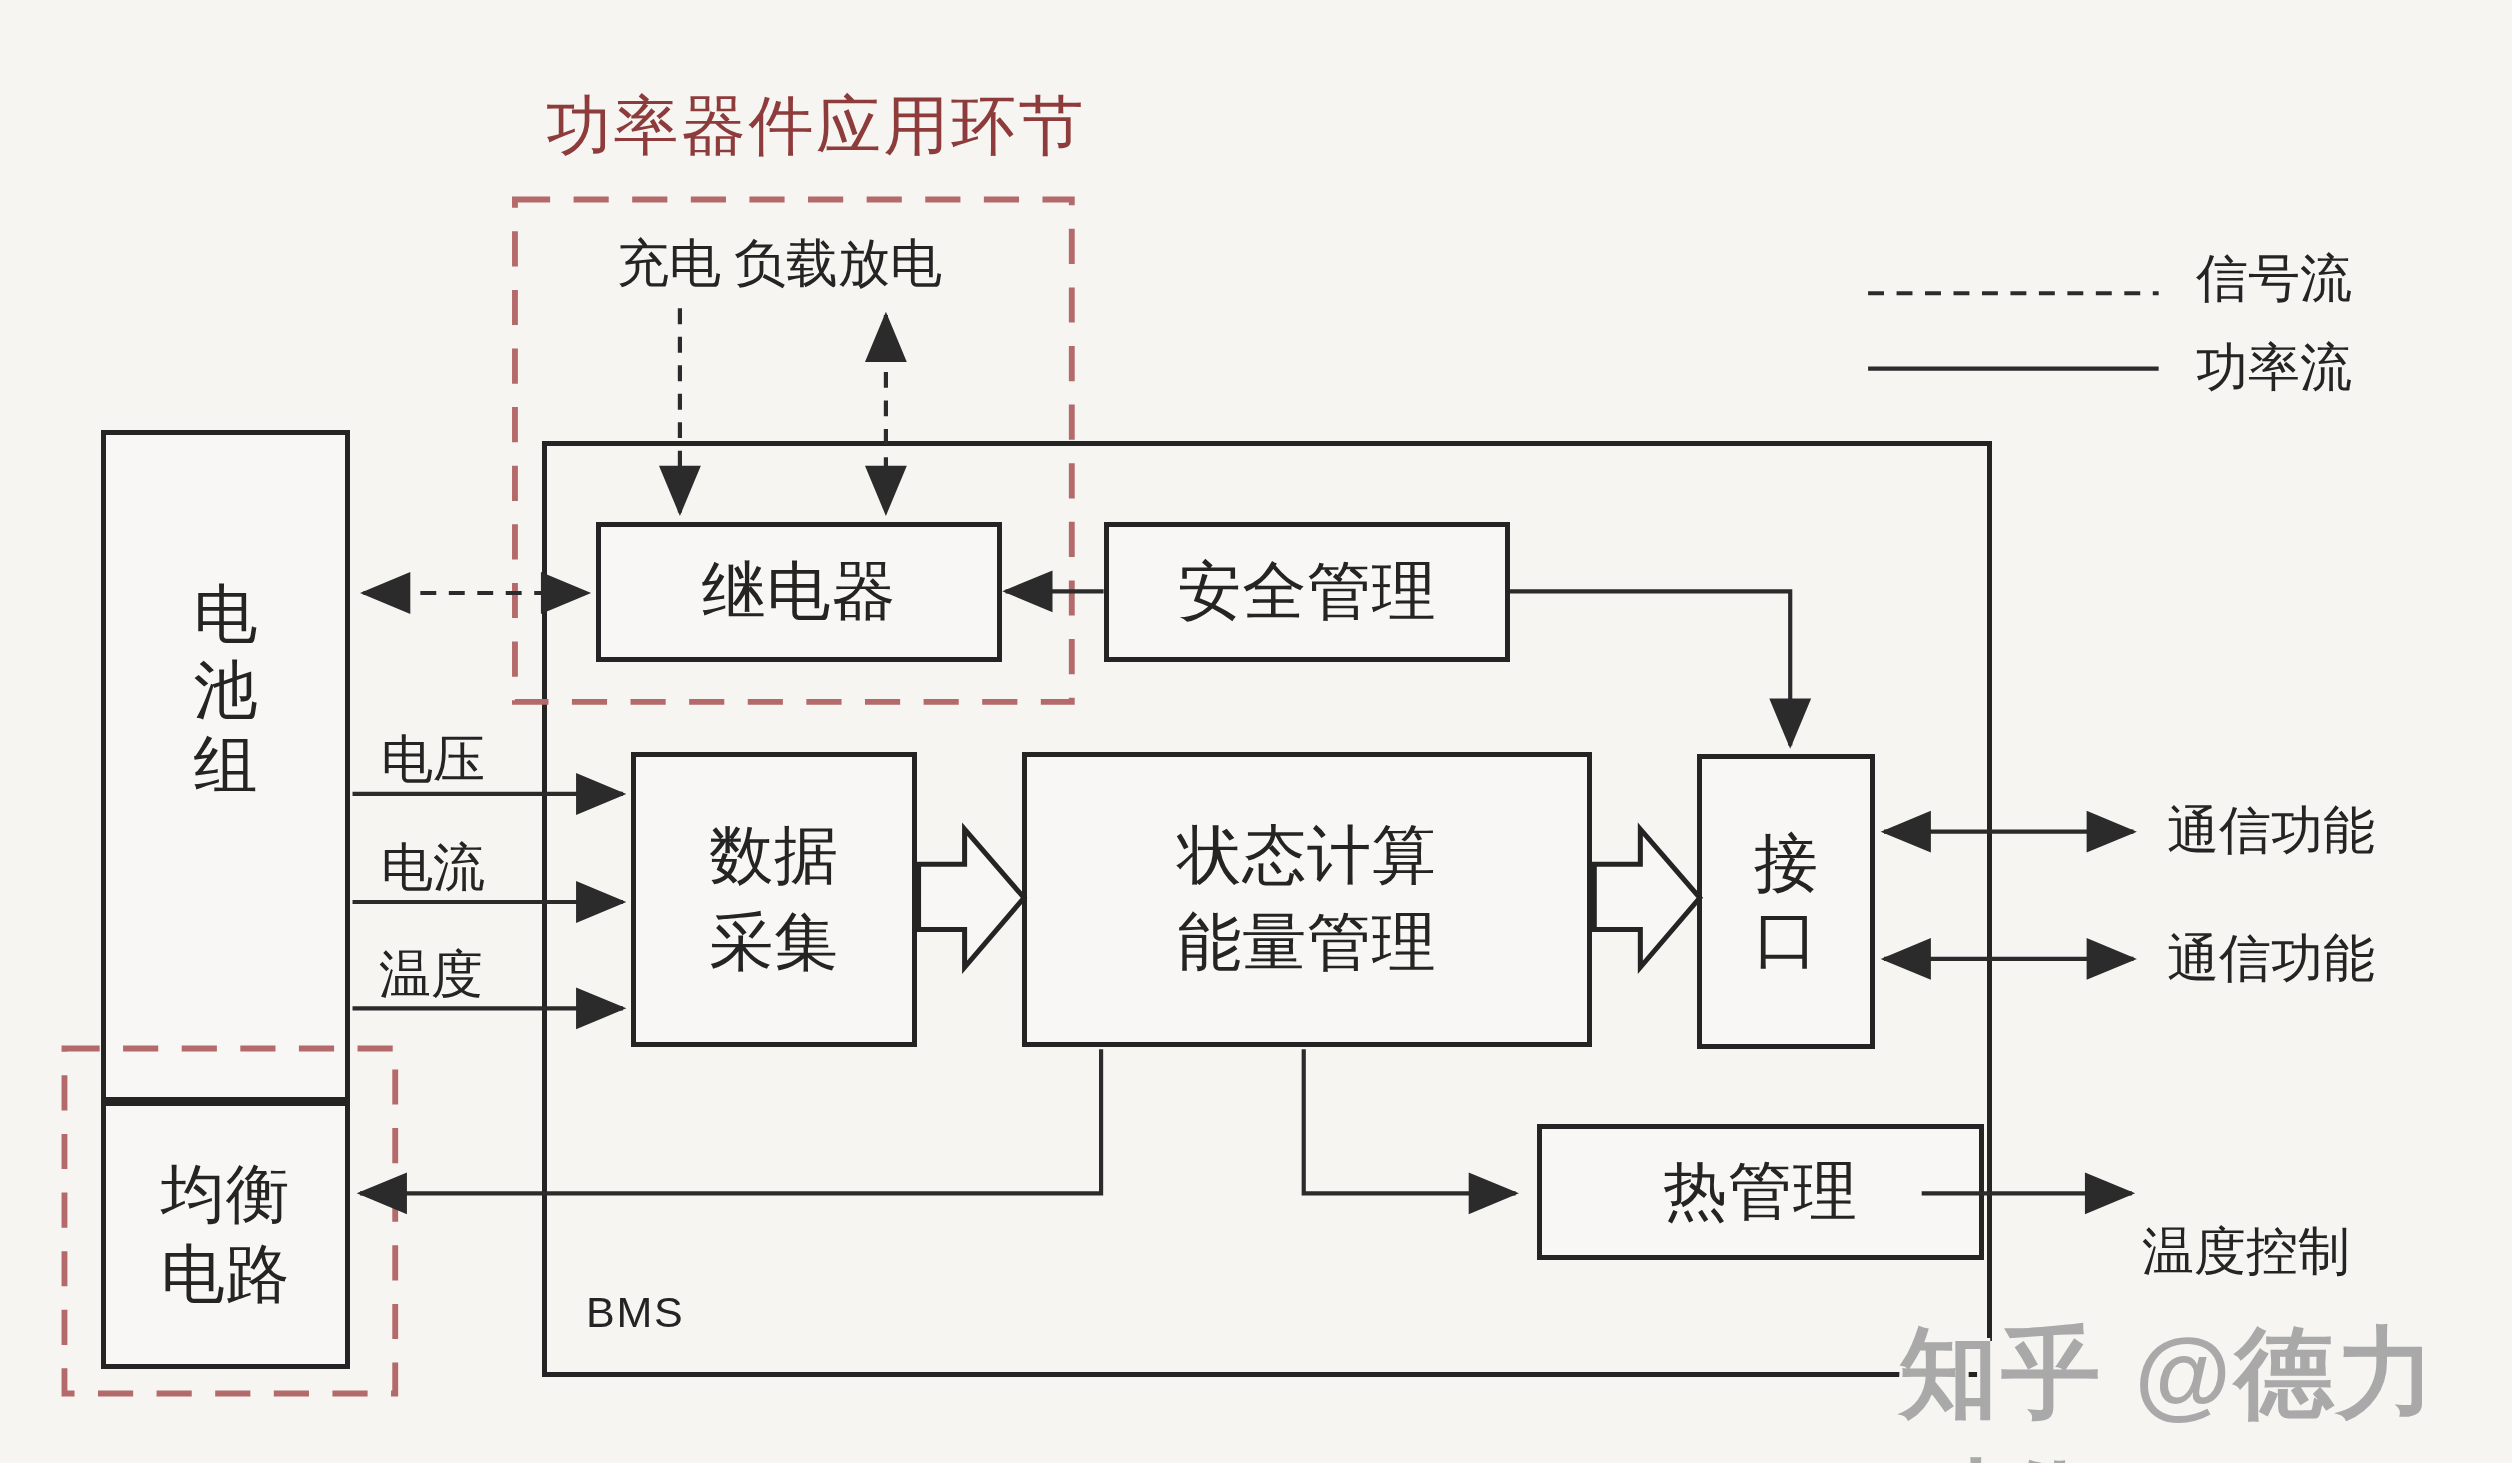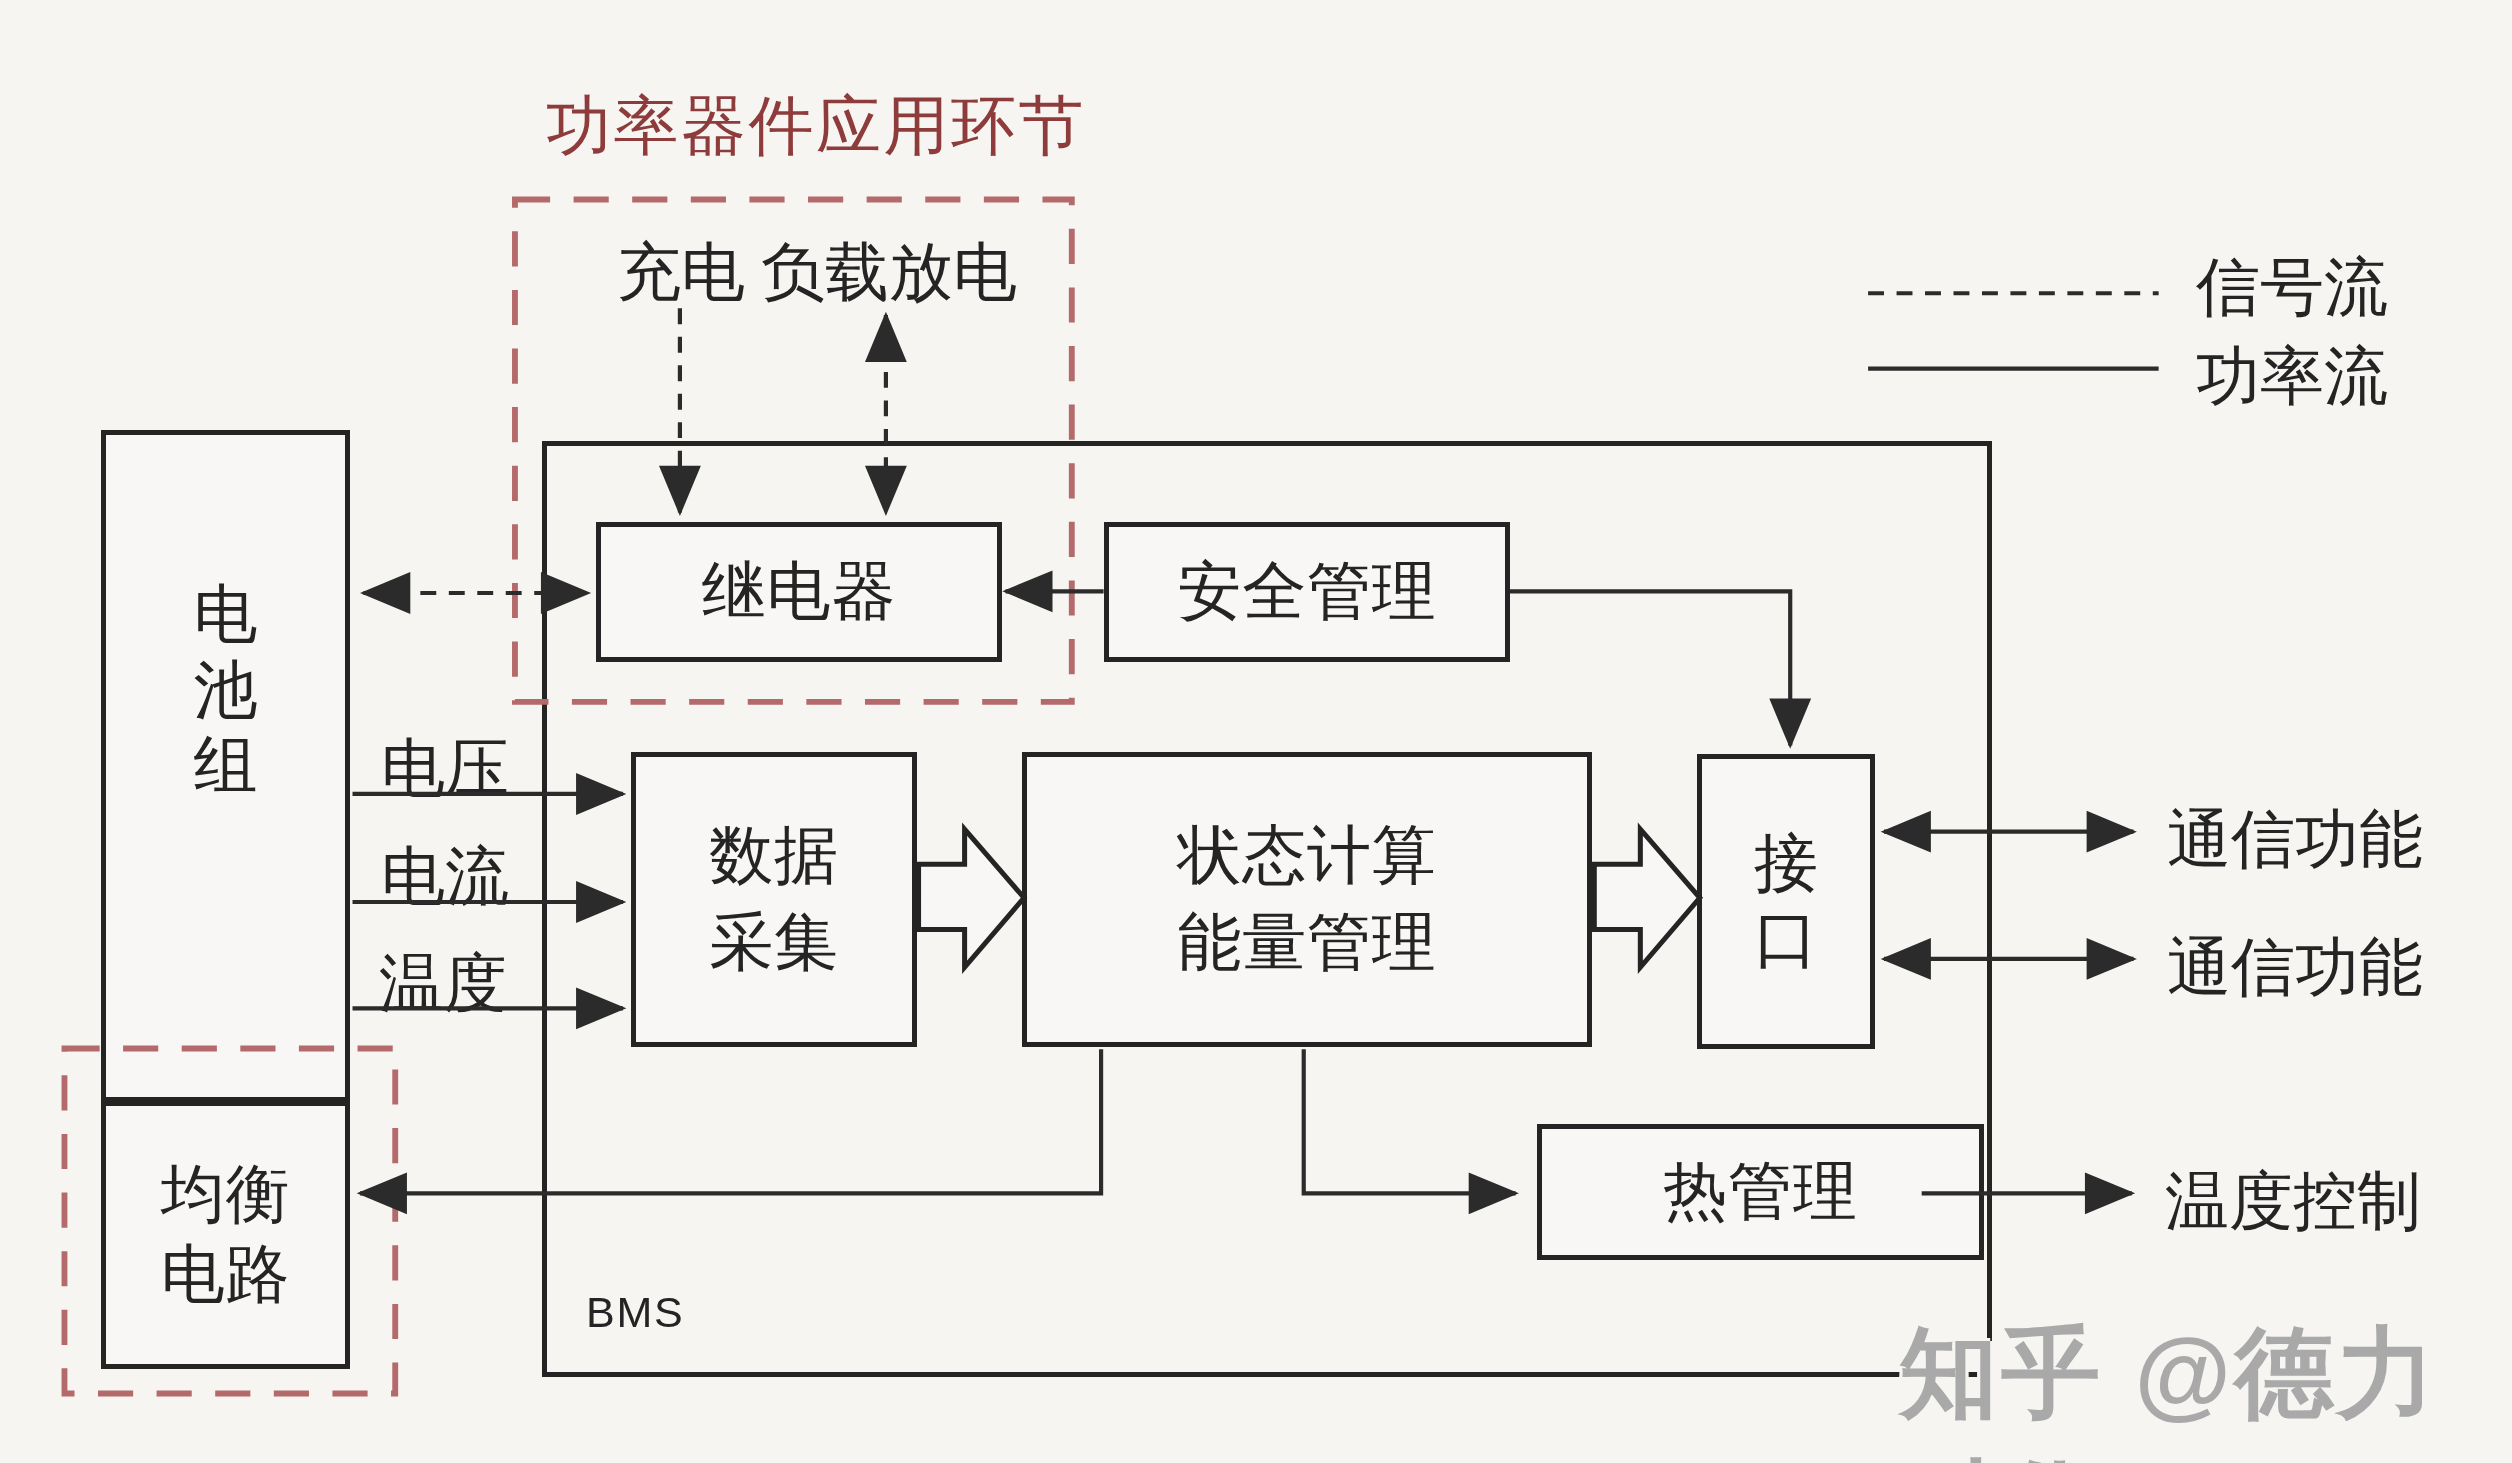--- a/index.html
+++ b/index.html
@@ -9,21 +9,21 @@
     font-family:"Liberation Serif","DejaVu Serif",serif;
     color:#242424;
   }
   .box{
     position:absolute;box-sizing:border-box;border:5px solid #242424;
     background:#f8f7f5;display:flex;align-items:center;justify-content:center;
   }
   .hollow{background:transparent;}
   .lbl{white-space:pre-line;line-height:1.25;font-size:64px;letter-spacing:0.8px;}
   .vlbl{white-space:pre-line;text-align:center;line-height:1.18;font-size:64px;}
-  .free{position:absolute;font-size:64px;white-space:pre;}
+  .free{position:absolute;font-size:52px;white-space:pre;}
   .title-red{color:#8e3b3b;font-size:65px;letter-spacing:2.5px;}
   .bms-tag{font-family:"Liberation Sans","DejaVu Sans",sans-serif;font-weight:500;font-size:43px;letter-spacing:1.7px;}
   .watermark{
     position:absolute;font-family:"Liberation Sans","DejaVu Sans",sans-serif;
     font-weight:bold;font-size:99px;color:#a9a9a9;letter-spacing:3.3px;
     text-shadow:-3.3px 0 0 #f6f5f2,3.3px 0 0 #f6f5f2,0 -3.3px 0 #f6f5f2,0 3.3px 0 #f6f5f2;
   }
   svg.overlay{position:absolute;left:0;top:0;pointer-events:none;}
   .conn{stroke:#2b2b2b;stroke-width:5;fill:none;}
   .conn.dash{stroke-dasharray:19 15;}
@@ -81,21 +81,21 @@
 
   <div class="free" style="left:2196px;top:244px;">信号流</div>
   <div class="free" style="left:2196px;top:333px;">功率流</div>
 
   <div class="free" style="left:381px;top:725px;">电压</div>
   <div class="free" style="left:381px;top:833px;">电流</div>
   <div class="free" style="left:379px;top:940px;">温度</div>
 
   <div class="free" style="left:2167px;top:796px;">通信功能</div>
   <div class="free" style="left:2167px;top:924px;">通信功能</div>
-  <div class="free" style="left:2142px;top:1158px;margin-left:23px;">温度控制</div>
+  <div class="free" style="left:2142px;top:1217px;">温度控制</div>
 
   <div class="free bms-tag" style="left:586px;top:1288px;">BMS</div>
 
   <div class="watermark" style="left:1899px;top:1308px;">知乎 @德力时代</div>
 
   <svg class="overlay" width="2512" height="1464" viewBox="0 0 3000 1748">
     <defs>
       <marker id="ah" markerUnits="userSpaceOnUse" viewBox="0 0 64 56" markerWidth="64" markerHeight="56" refX="58" refY="28" orient="auto-start-reverse">
         <path d="M2 3 L62 28 L2 53 Z" fill="#2b2b2b"></path>
       </marker>

